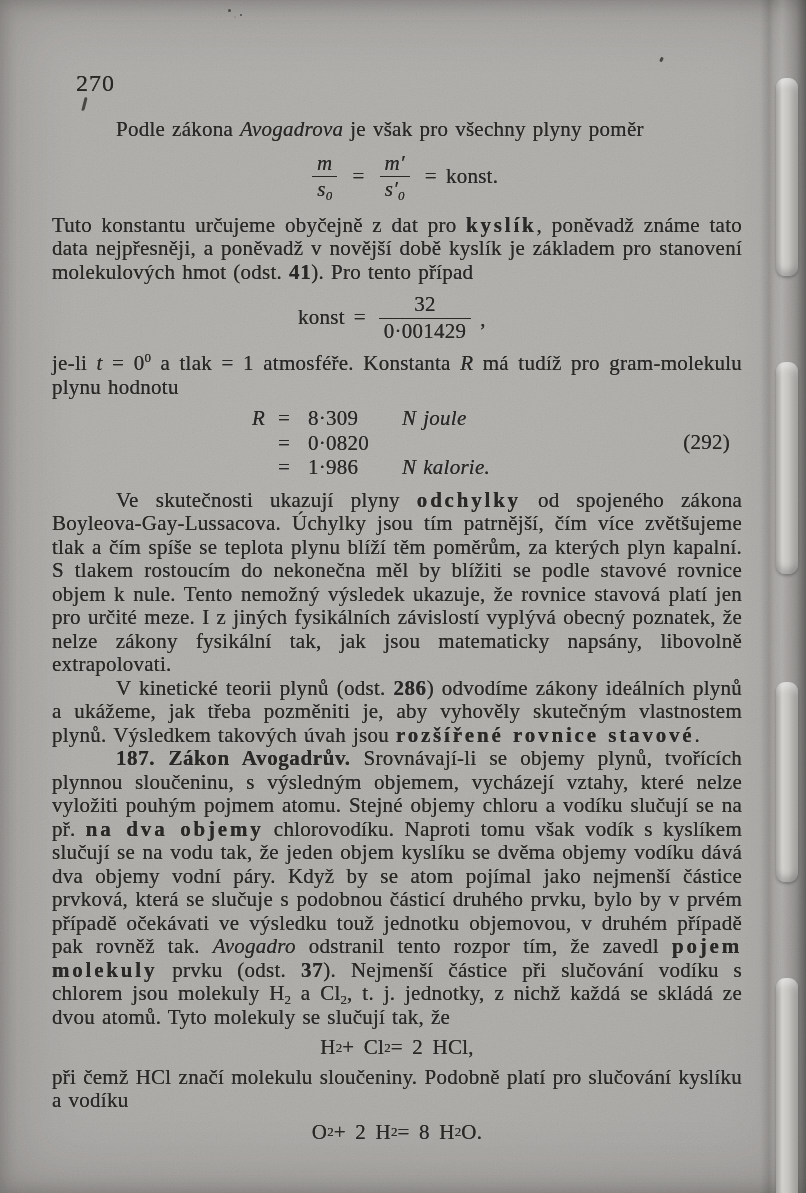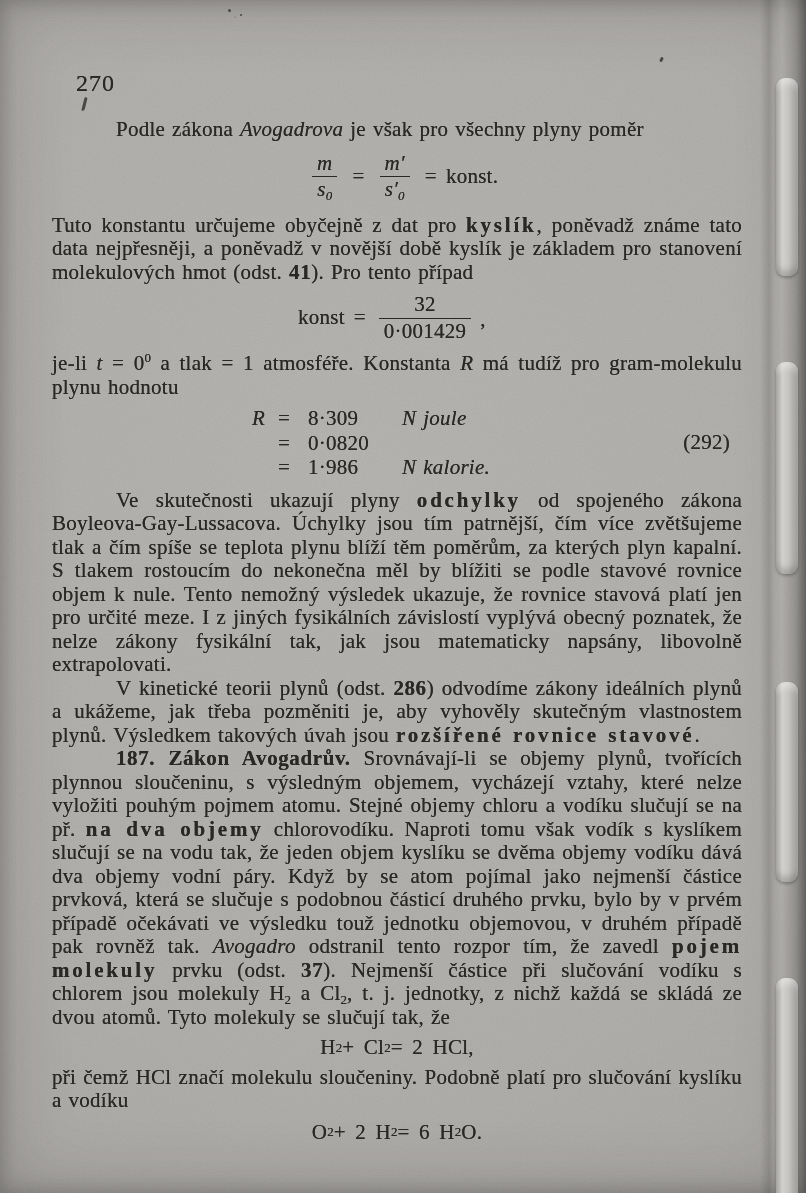--- a/index.html
+++ b/index.html
@@ -160,18 +160,18 @@
       <span> = 2 HCl,</span>
     </div>
 
   <p><span>při čemž HCl značí molekulu sloučeniny. Podobně platí pro slučování kyslíku a vodíku</span></p>
 
   <div class="formula eqline eq-water">
       <span>O</span>
       <sub>2</sub>
       <span> + 2 H</span>
       <sub>2</sub>
-      <span> = 6 H</span>
+      <span> = 8 H</span>
       <sub>2</sub>
       <span>O.</span>
     </div>
 
 </div>
 
 </body></html>

